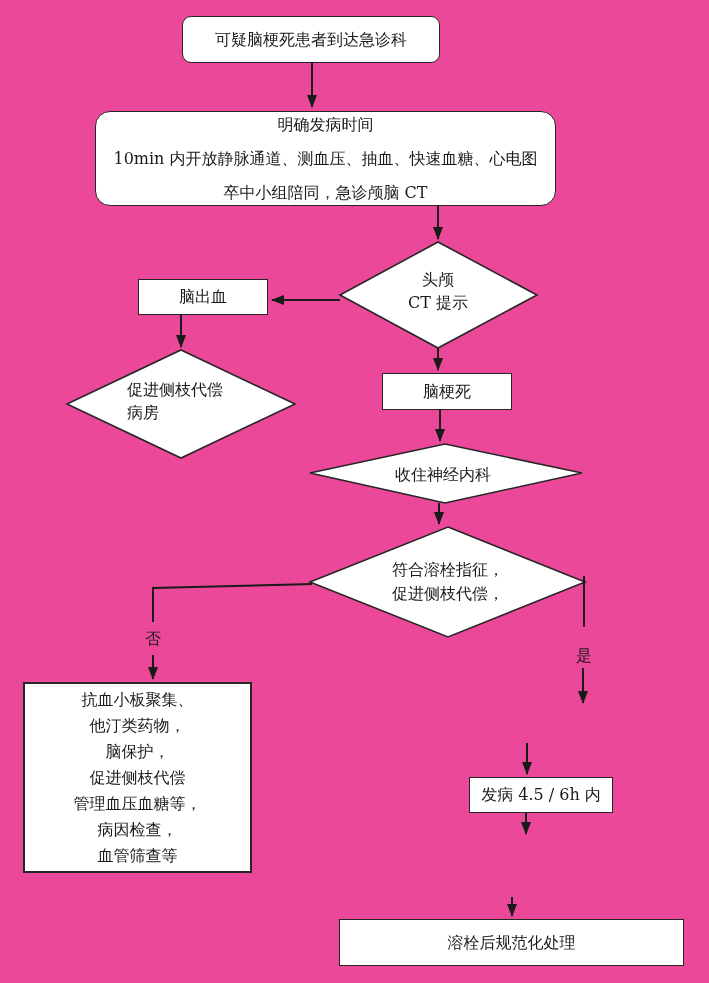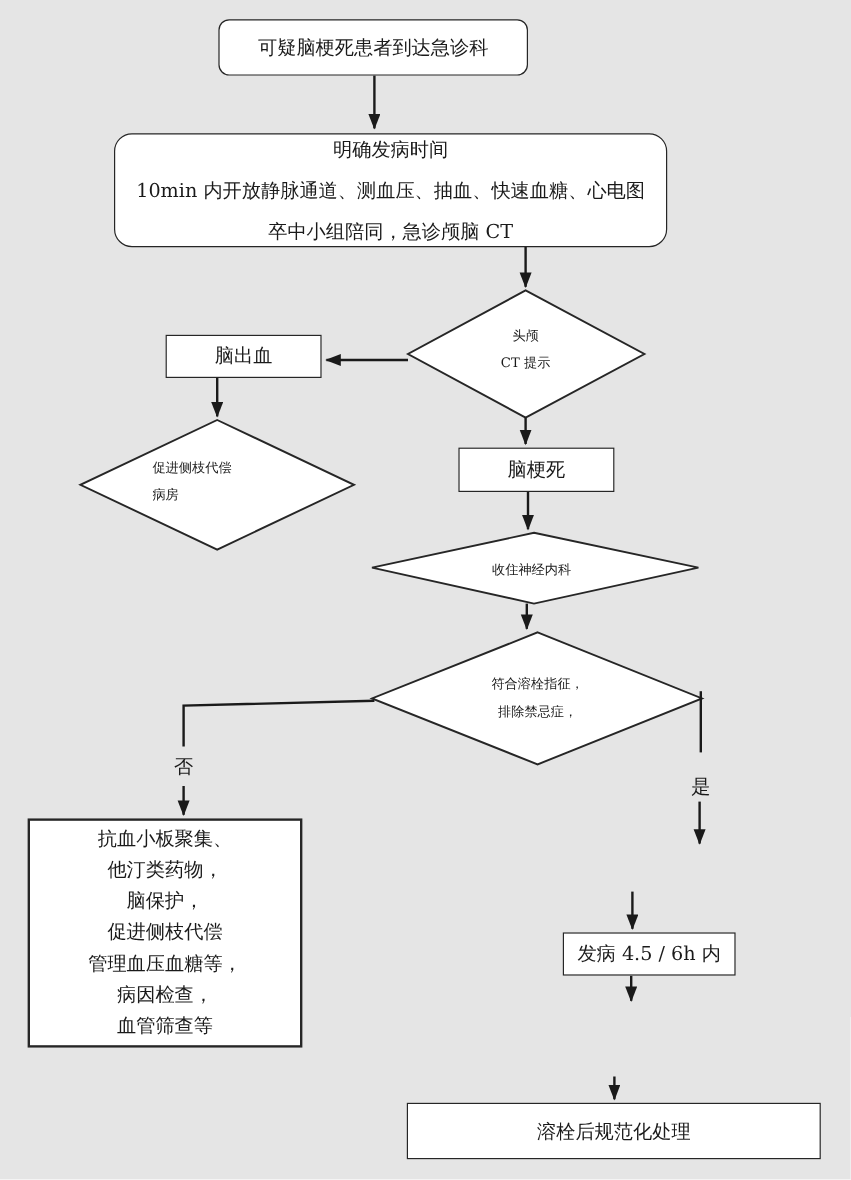--- a/index.html
+++ b/index.html
@@ -1,19 +1,19 @@
 <!DOCTYPE html>
 <html><head>
 <meta charset="utf-8">
 <style>
   html,body{margin:0;padding:0;background:#ffffff;}
   .canvas{
     position:relative;
     width:709px;height:983px;
-    background:#e5e5e5;
+    background:#ec4899;
     font-family:"DejaVu Serif","Liberation Serif",serif;
     color:#1a1a1a;
     overflow:hidden;
   }
   .canvas svg{position:absolute;left:0;top:0;}
   .node{
     position:absolute;
     box-sizing:border-box;
     display:flex;flex-direction:column;
     align-items:center;justify-content:center;
@@ -22,21 +22,21 @@
     background:#ffffff;
     border:1.6px solid #262626;
   }
   .rounded-sm{border-radius:9px;}
   .rounded-lg{border-radius:15px;}
   .diamond-text{
     position:absolute;
     display:flex;flex-direction:column;
     align-items:center;justify-content:center;
     text-align:center;
-    font-size:11px;line-height:23px;
+    font-size:16px;line-height:23px;
     background:transparent;border:none;
   }
   .branch-label{
     position:absolute;
     font-size:16px;line-height:18px;
     text-align:center;
   }
   .thick{border-width:2px;}
   .lh26{line-height:26px;}
   .lh25{line-height:25px;}
@@ -124,19 +124,19 @@
     <div>促进侧枝代偿</div>
     <div>病房</div>
   </div>
 
   <div class="diamond-text" style="left:363px;top:463px;width:160px;height:22px;">
     <div>收住神经内科</div>
   </div>
 
   <div class="diamond-text" style="left:358px;top:558px;width:180px;height:48px;line-height:24px;">
     <div>符合溶栓指征，</div>
-    <div>排除禁忌症，</div>
+    <div>促进侧枝代偿，</div>
   </div>
 
   <div class="branch-label" style="left:137px;top:630px;width:32px;">否</div>
   <div class="branch-label" style="left:568px;top:647px;width:32px;">是</div>
 
 </div>
 
 </body></html>

